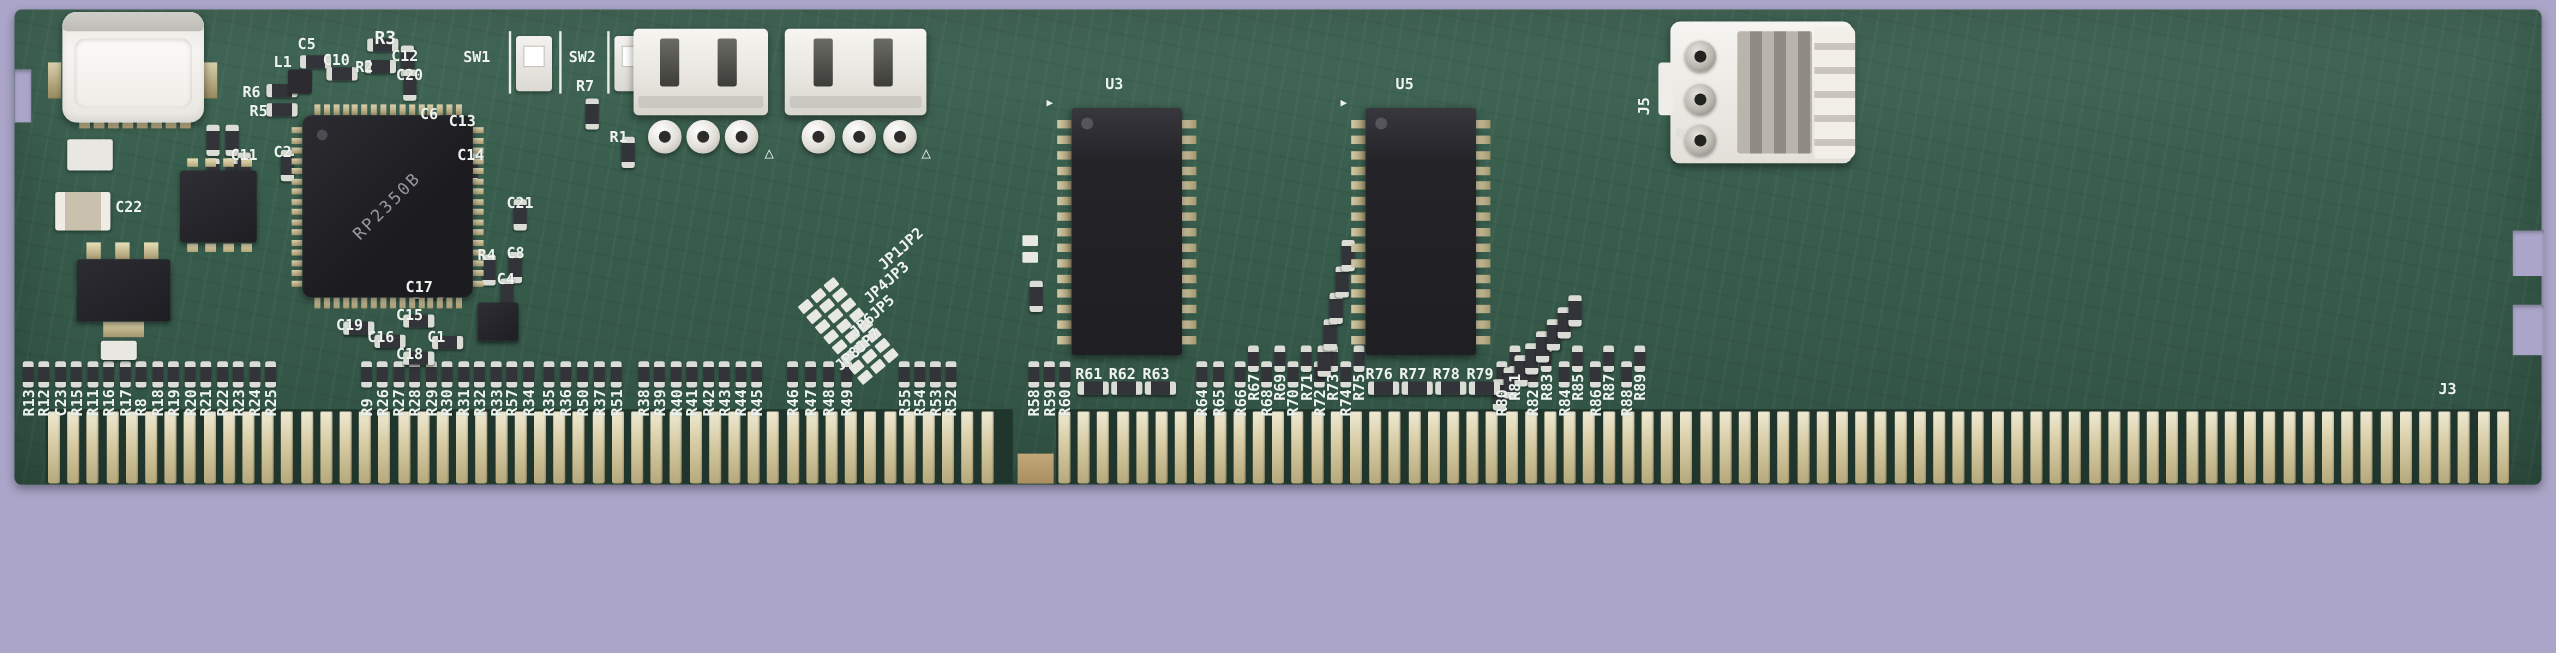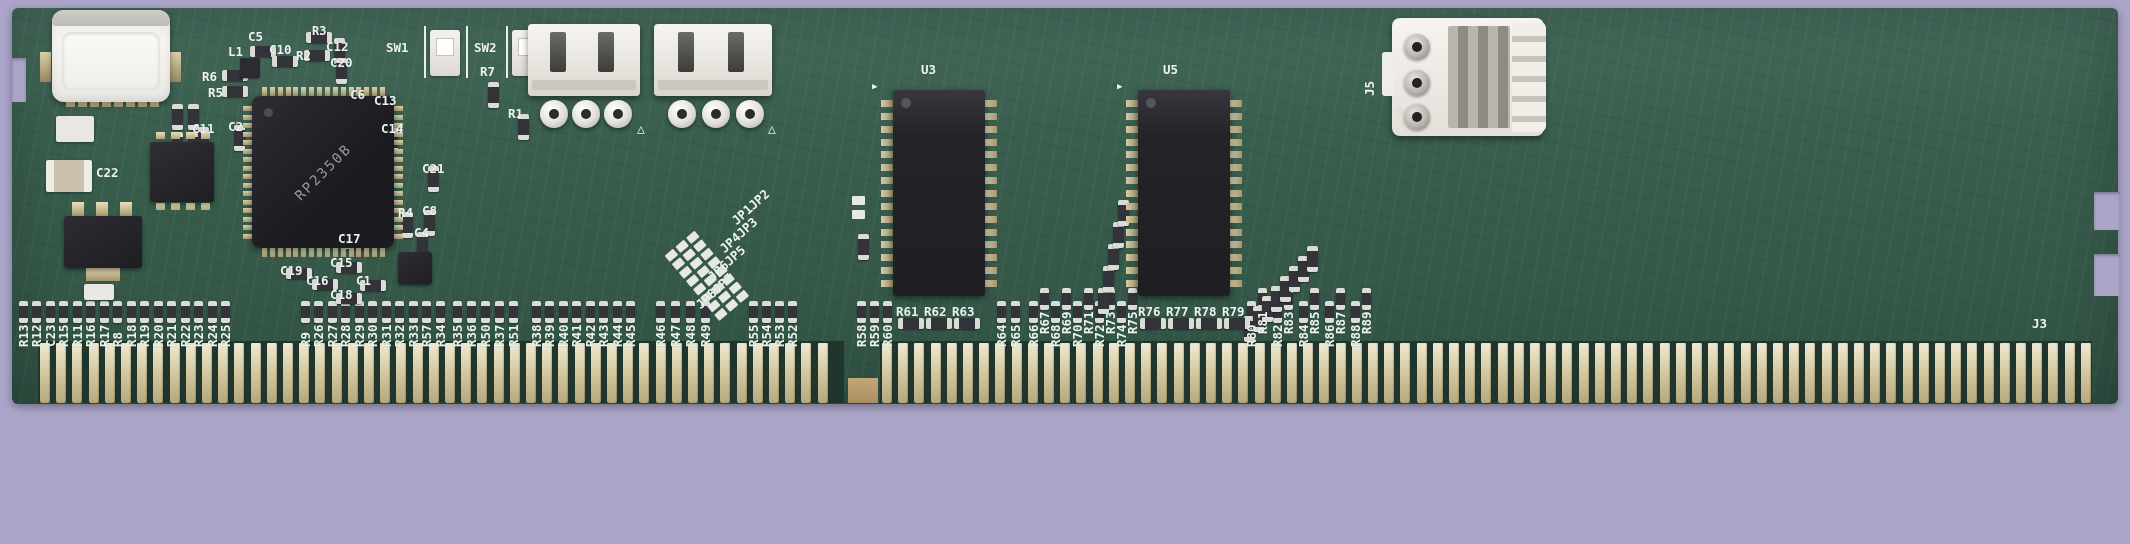--- a/index.html
+++ b/index.html
@@ -141,21 +141,21 @@
   <div class="j5-metal"></div>
   <div class="j5-fins"></div>
   <div class="mring" style="left:1404px;top:34px;"></div>
   <div class="mring" style="left:1404px;top:70px;"></div>
   <div class="mring" style="left:1404px;top:104px;"></div>
 
   <div class="key"></div>
 <div class="lbl" style="left: 228px; top: 46px; font-size: 12.5px;">L1</div>
     <div class="lbl" style="left: 248px; top: 31px; font-size: 12.5px;">C5</div>
     <div class="lbl" style="left: 269px; top: 44px; font-size: 12.5px;">C10</div>
-    <div class="lbl" style="left: 312px; top: 25px; font-size: 12px;">R3</div>
+    <div class="lbl" style="left: 312px; top: 25px; font-size: 15px;">R3</div>
     <div class="lbl" style="left: 296px; top: 50px; font-size: 12.5px;">R2</div>
     <div class="lbl" style="left: 326px; top: 41px; font-size: 12.5px;">C12</div>
     <div class="lbl" style="left: 330px; top: 57px; font-size: 12.5px;">C20</div>
     <div class="lbl" style="left: 202px; top: 71px; font-size: 12.5px;">R6</div>
     <div class="lbl" style="left: 208px; top: 87px; font-size: 12.5px;">R5</div>
     <div class="lbl" style="left: 192px; top: 123px; font-size: 12.5px;">C11</div>
     <div class="lbl" style="left: 228px; top: 121px; font-size: 12.5px;">C2</div>
     <div class="lbl" style="left: 96px; top: 167px; font-size: 12.5px;">C22</div>
     <div class="lbl" style="left: 350px; top: 89px; font-size: 12.5px;">C6</div>
     <div class="lbl" style="left: 374px; top: 95px; font-size: 12.5px;">C13</div>

